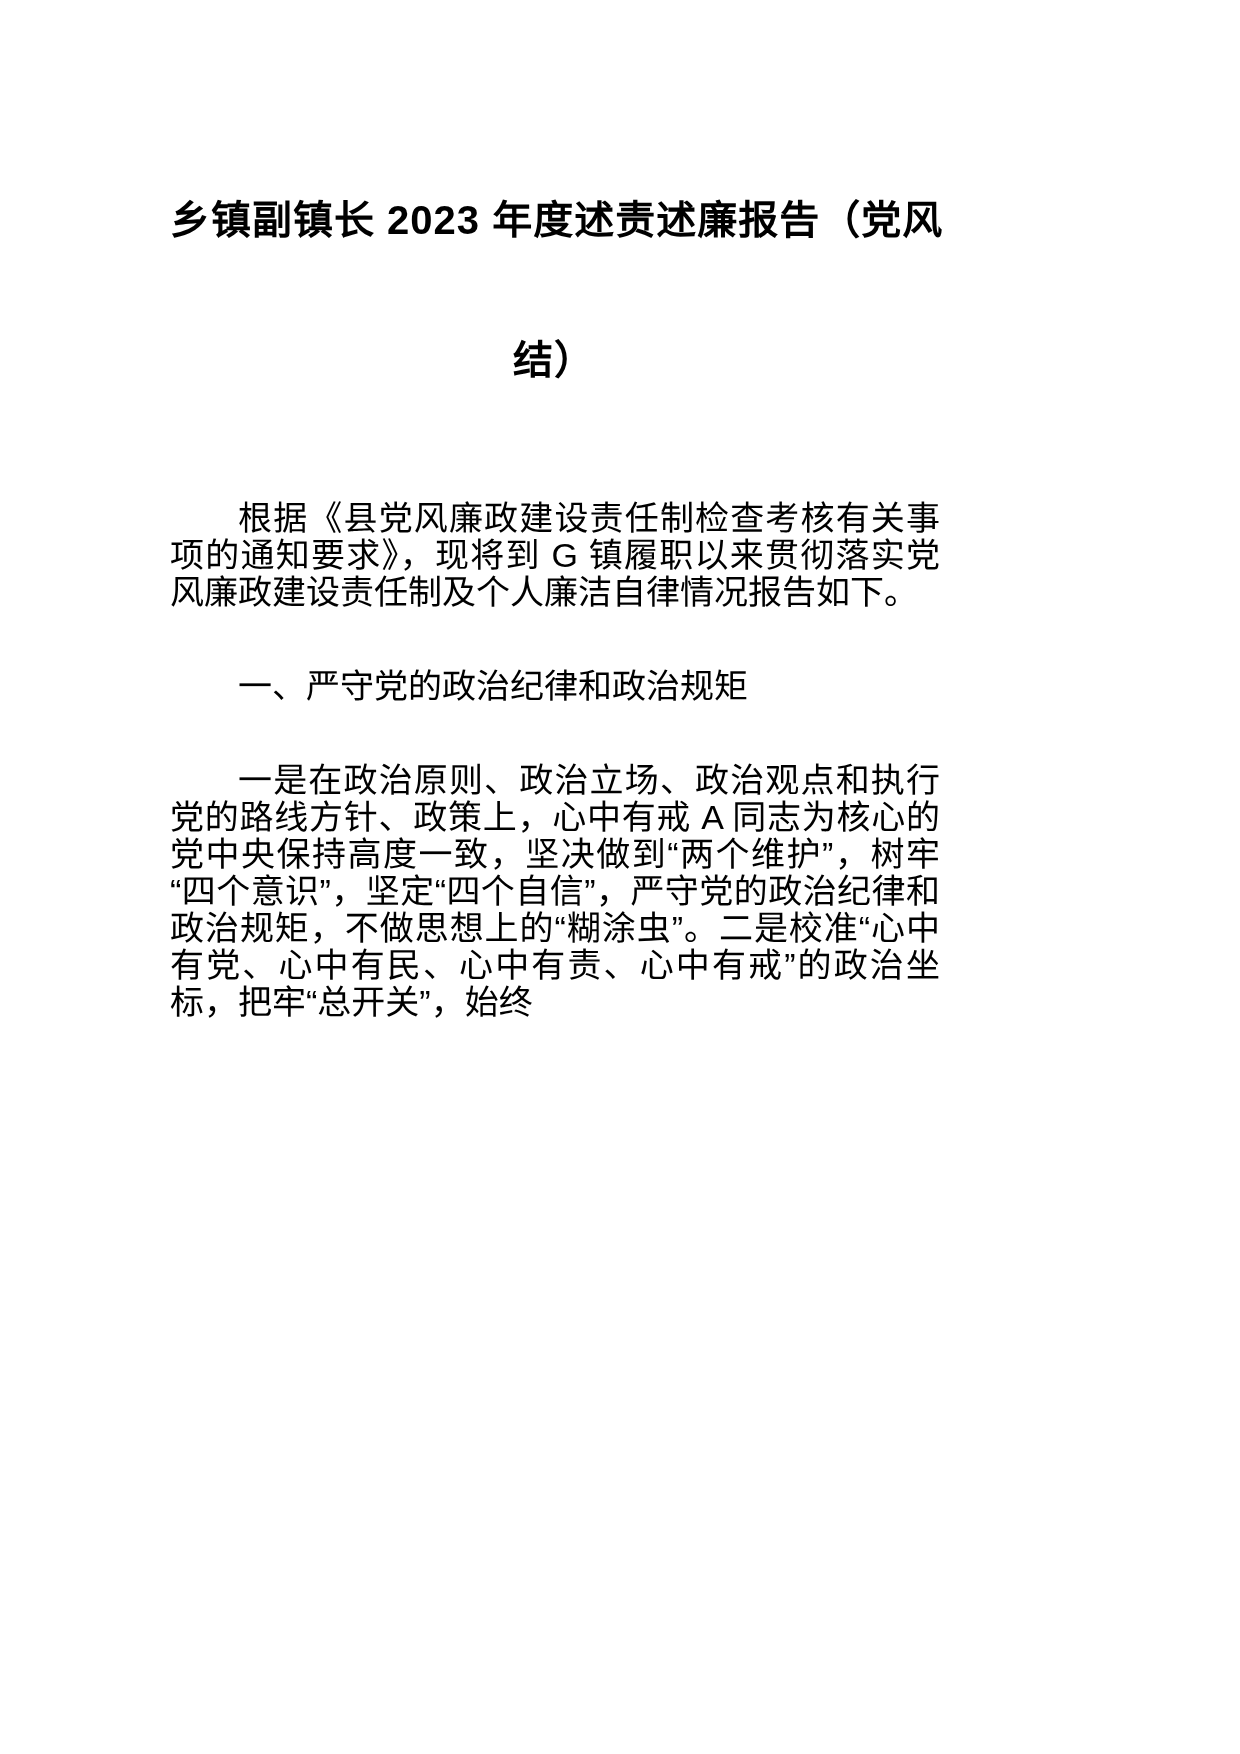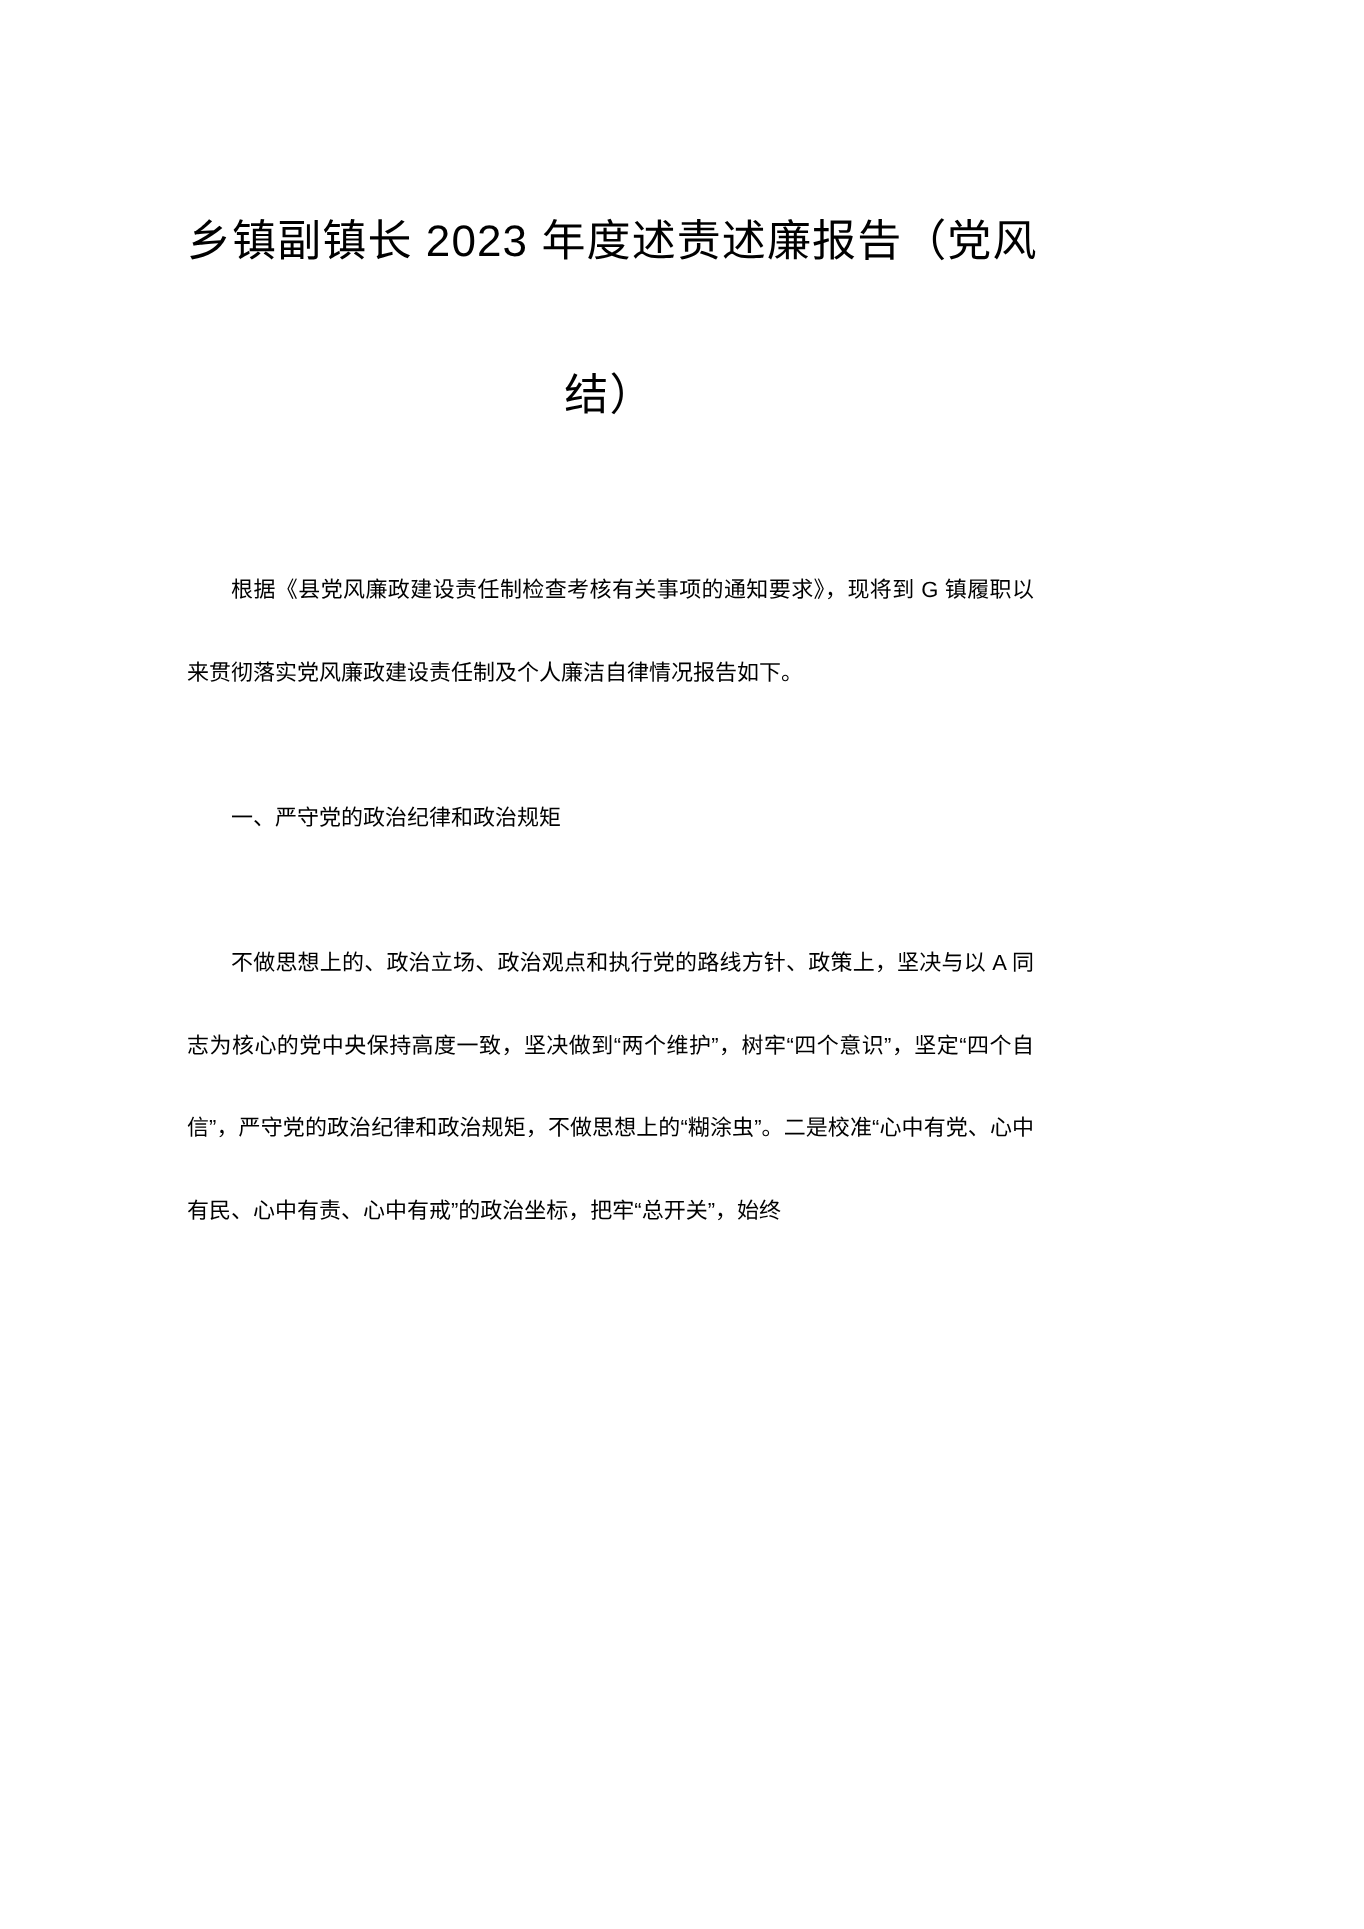--- a/index.html
+++ b/index.html
@@ -14,47 +14,47 @@
       margin: 0 auto;
       background: #ffffff;
       box-sizing: border-box;
       padding: 150px 300px 60px 170px;
       overflow: hidden;
       color: #000000;
       font-family: "Liberation Sans", "DejaVu Sans", sans-serif;
     }
     .doc-title {
       font-size: 40px;
-      font-weight: 400;
+      font-weight: 700;
       line-height: 140px;
       text-align: center;
       margin: 0 2px 70px 0;
       letter-spacing: 1px;
     }
     .title-line {
       white-space: nowrap;
     }
     .para {
-      font-size: 20px;
-      line-height: 75px;
+      font-size: 34px;
+      line-height: 37px;
       margin: 57px 0 0 0;
       text-align: justify;
       text-indent: 2em;
       word-break: break-all;
     }
   </style>
 </head>
 <body>
 
 <div class="page">
 
   <div class="doc-title">
     <div class="title-line">乡镇副镇长 2023 年度述责述廉报告（党风</div>
     <div class="title-line">结）</div>
   </div>
 
   <p class="para">根据《县党风廉政建设责任制检查考核有关事项的通知要求》，现将到 G 镇履职以来贯彻落实党风廉政建设责任制及个人廉洁自律情况报告如下。</p>
 
   <p class="para">一、严守党的政治纪律和政治规矩</p>
 
-  <p class="para">不做思想上的、政治立场、政治观点和执行党的路线方针、政策上，坚决与以 A 同志为核心的党中央保持高度一致，坚决做到“两个维护”，树牢“四个意识”，坚定“四个自信”，严守党的政治纪律和政治规矩，不做思想上的“糊涂虫”。二是校准“心中有党、心中有民、心中有责、心中有戒”的政治坐标，把牢“总开关”，始终</p>
+  <p class="para">一是在政治原则、政治立场、政治观点和执行党的路线方针、政策上，心中有戒 A 同志为核心的党中央保持高度一致，坚决做到“两个维护”，树牢“四个意识”，坚定“四个自信”，严守党的政治纪律和政治规矩，不做思想上的“糊涂虫”。二是校准“心中有党、心中有民、心中有责、心中有戒”的政治坐标，把牢“总开关”，始终</p>
 
 </div>
 
 </body></html>

